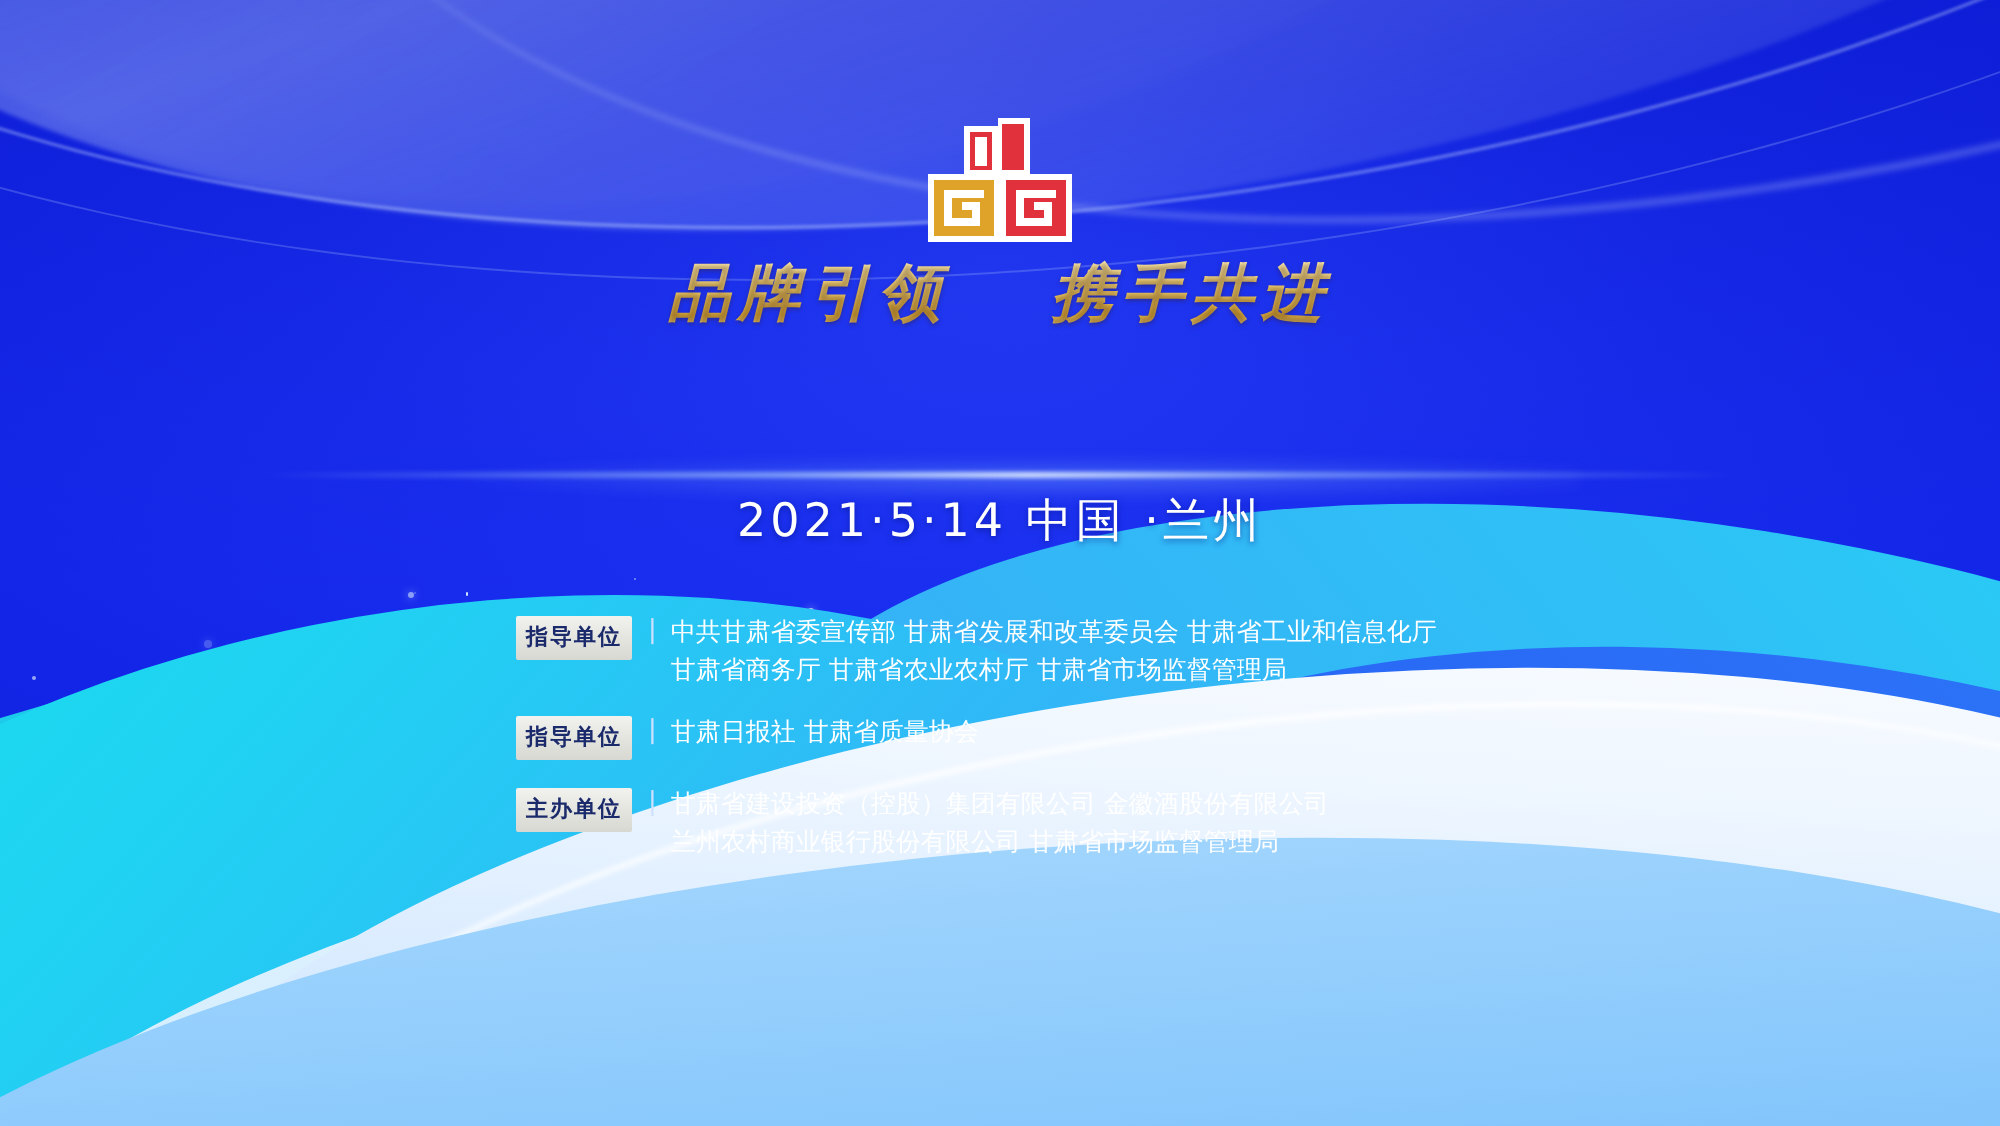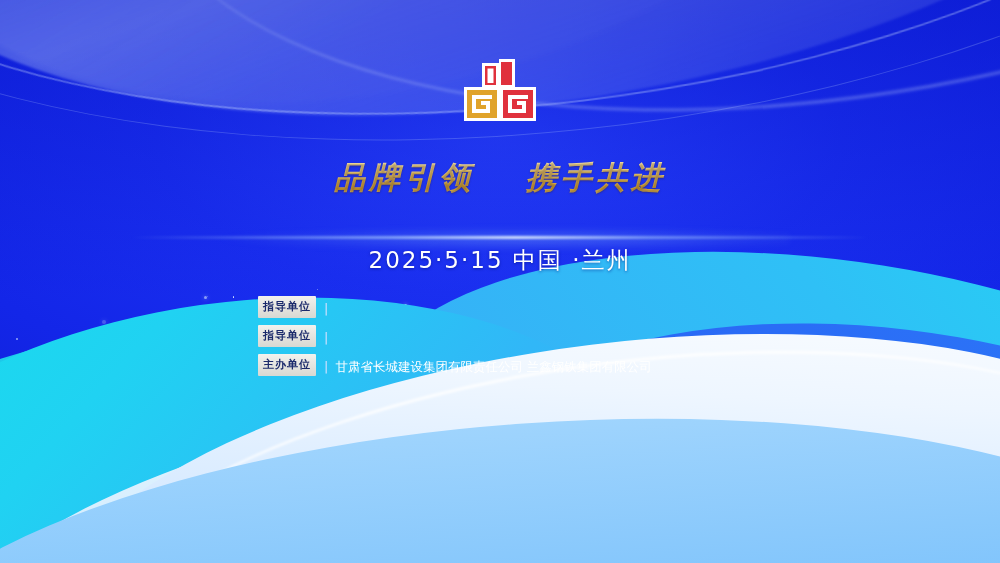--- a/index.html
+++ b/index.html
@@ -147,21 +147,20 @@
     font-family:"DejaVu Serif","Liberation Serif",serif;
     font-size:31px;
     font-weight:bold;
     font-style:italic;
     letter-spacing:4px;
     color:#f3d27a;
     background:linear-gradient(180deg,#fff3c4 0%,#f0cf72 40%,#d9a93c 75%,#f7e6a8 100%);
     -webkit-background-clip:text;background-clip:text;
     -webkit-text-fill-color:transparent;
     text-shadow:0 1px 2px rgba(60,30,0,.35);
-    margin-top:31px;
   }
   .calli span{display:inline-block;}
   .calli .gap{width:22px;}
 
   
   .title{
     position:absolute;left:0;right:0;top:168px;
     text-align:center;
     font-family:"DejaVu Sans","Liberation Sans",sans-serif;
     font-size:67px;
@@ -185,21 +184,21 @@
     text-shadow:0 1px 3px rgba(5,20,130,.6);
   }
 
   
   .credits{
     position:absolute;left:258px;top:294px;width:520px;
     font-size:12.5px;
     line-height:19px;
     color:#ffffff;
   }
-  .credit-row{display:flex;align-items:flex-end;margin-bottom:5px;}
+  .credit-row{display:flex;align-items:flex-start;margin-bottom:5px;margin-top:12px;}
   .badge{
     flex:0 0 auto;
     margin-top:2px;
     padding:1px 5px 2px 5px;
     background:linear-gradient(180deg,#f2f2ee 0%,#d8d8d2 100%);
     color:#1b2a6b;
     font-size:11px;
     font-weight:bold;
     letter-spacing:1px;
     border-radius:1px;
@@ -470,34 +469,42 @@
       </svg>
     </div>
 
     <div class="calli">
       <span>品牌引领</span>
       <span class="gap"></span>
       <span>携手共进</span>
     </div>
 
 
-    <div class="dateline">2025·5·15  中国 ·兰州</div>
+    <div class="dateline">2021·5·14  中国 ·兰州</div>
 
     <div class="credits" id="credits">
         <div class="credit-row">
           <span class="badge">指导单位</span>
           <span class="divider">|</span>
+          <span class="credit-body">
+            <div>中共甘肃省委宣传部  甘肃省发展和改革委员会  甘肃省工业和信息化厅</div>
+            <div>甘肃省商务厅  甘肃省农业农村厅  甘肃省市场监督管理局</div>
+          </span>
         </div>
         <div class="credit-row">
           <span class="badge">指导单位</span>
           <span class="divider">|</span>
+          <span class="credit-body">
+            <div>甘肃日报社  甘肃省质量协会</div>
+          </span>
         </div>
         <div class="credit-row">
           <span class="badge">主办单位</span>
           <span class="divider">|</span>
           <span class="credit-body">
-            <div>甘肃省长城建设集团有限责任公司  兰鑫钢铁集团有限公司</div>
+            <div>甘肃省建设投资（控股）集团有限公司  金徽酒股份有限公司</div>
+            <div>兰州农村商业银行股份有限公司  甘肃省市场监督管理局</div>
           </span>
         </div>
       </div>
 
   </div>
 </div>
 
 </body></html>

